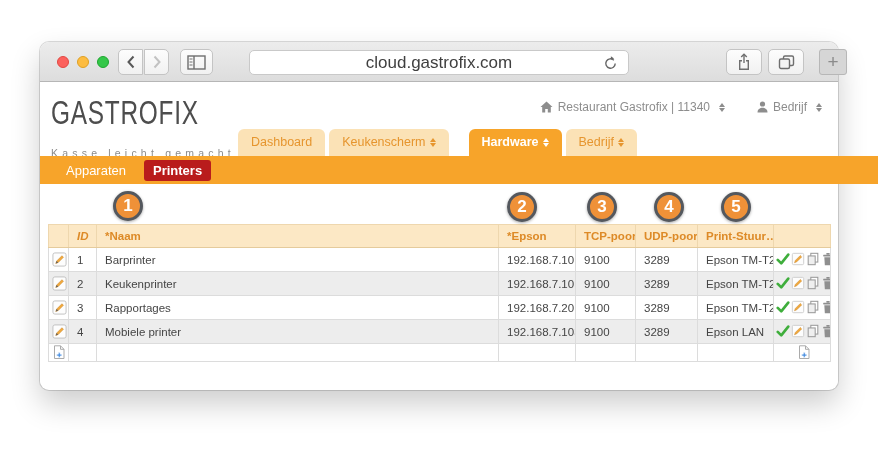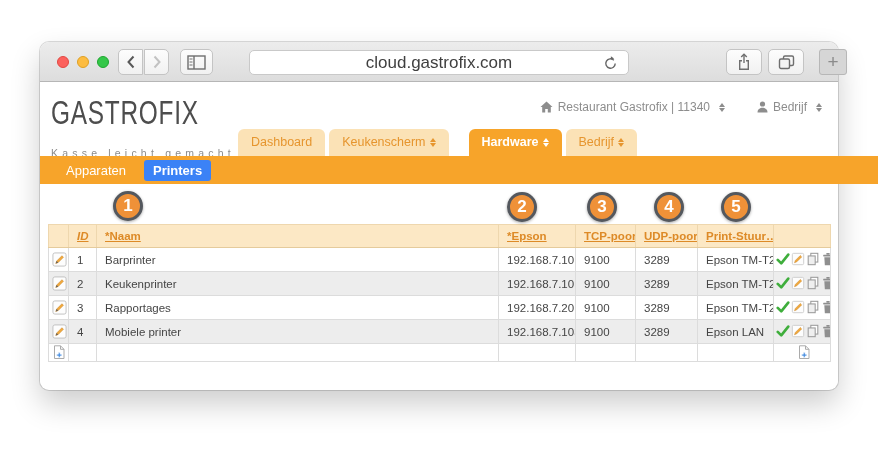--- a/index.html
+++ b/index.html
@@ -69,40 +69,40 @@
   .tab {
     background:#fbe2b6; color:#e6952e; font-size:12.5px;
     padding:6px 13px 7px 13px; border-radius:6px 6px 0 0;
     display:flex; align-items:center; cursor:pointer; white-space:nowrap;
   }
   .tab.active { background:#f7a42a; color:#fff; font-weight:bold;margin-left:16px; }
 
   .subnav { position:absolute; left:0; top:74px; width:854px; height:28px; background:#f7a42a;
     display:flex; align-items:center; padding-left:17px; gap:9px; }
   .subnav-item { color:#fff; font-size:13px; padding:3px 9px; border-radius:3px; cursor:pointer; white-space:nowrap; }
-  .subnav-item.active { background:#3b82f6; font-weight:bold; }
+  .subnav-item.active { background:#b91c1c; font-weight:bold; }
 
   
   .callout {
     position:absolute; width:30px; height:30px; border-radius:50%;
     background:#ef9138; border:3px solid #54585e;
     color:#fff; font-size:17px; font-weight:bold;
     display:flex; align-items:center; justify-content:center;
     box-shadow:0 1px 3px rgba(0,0,0,0.35); z-index:5;
   }
 
   
   .table-wrap { position:absolute; left:8px; top:142px; width:782px; }
   table { border-collapse:collapse; width:782px; table-layout:fixed; font-size:11.5px; color:#454545; }
   col.c-edit{width:20px;} col.c-id{width:28px;} col.c-naam{width:402px;} col.c-host{width:77px;}
   col.c-tcp{width:60px;} col.c-udp{width:62px;} col.c-drv{width:76px;} col.c-act{width:57px;}
   thead th {
     background:#fce8c5; color:#dd8a27; font-size:11.5px; font-weight:bold; text-align:left;
     padding:5px 0 5px 8px; border:1px solid #eed7ae; border-bottom:1px solid #e5cb9c;
-    white-space:nowrap; overflow:hidden;text-decoration:underline;
+    white-space:nowrap; overflow:hidden;
   }
   thead th.id-h { font-style:italic; }
   tbody td {
     padding:5px 0 5px 8px; border:1px solid #dcdcdc; white-space:nowrap; overflow:hidden;
     height:24px;
   }
   tbody tr.alt td { background:#ededed; }
   td.icon-cell { padding:2px 0 2px 3px; }
   td.actions { padding:2px 2px; text-align:center; }
   .act-icons { display:inline-flex; gap:1px; align-items:center; }

